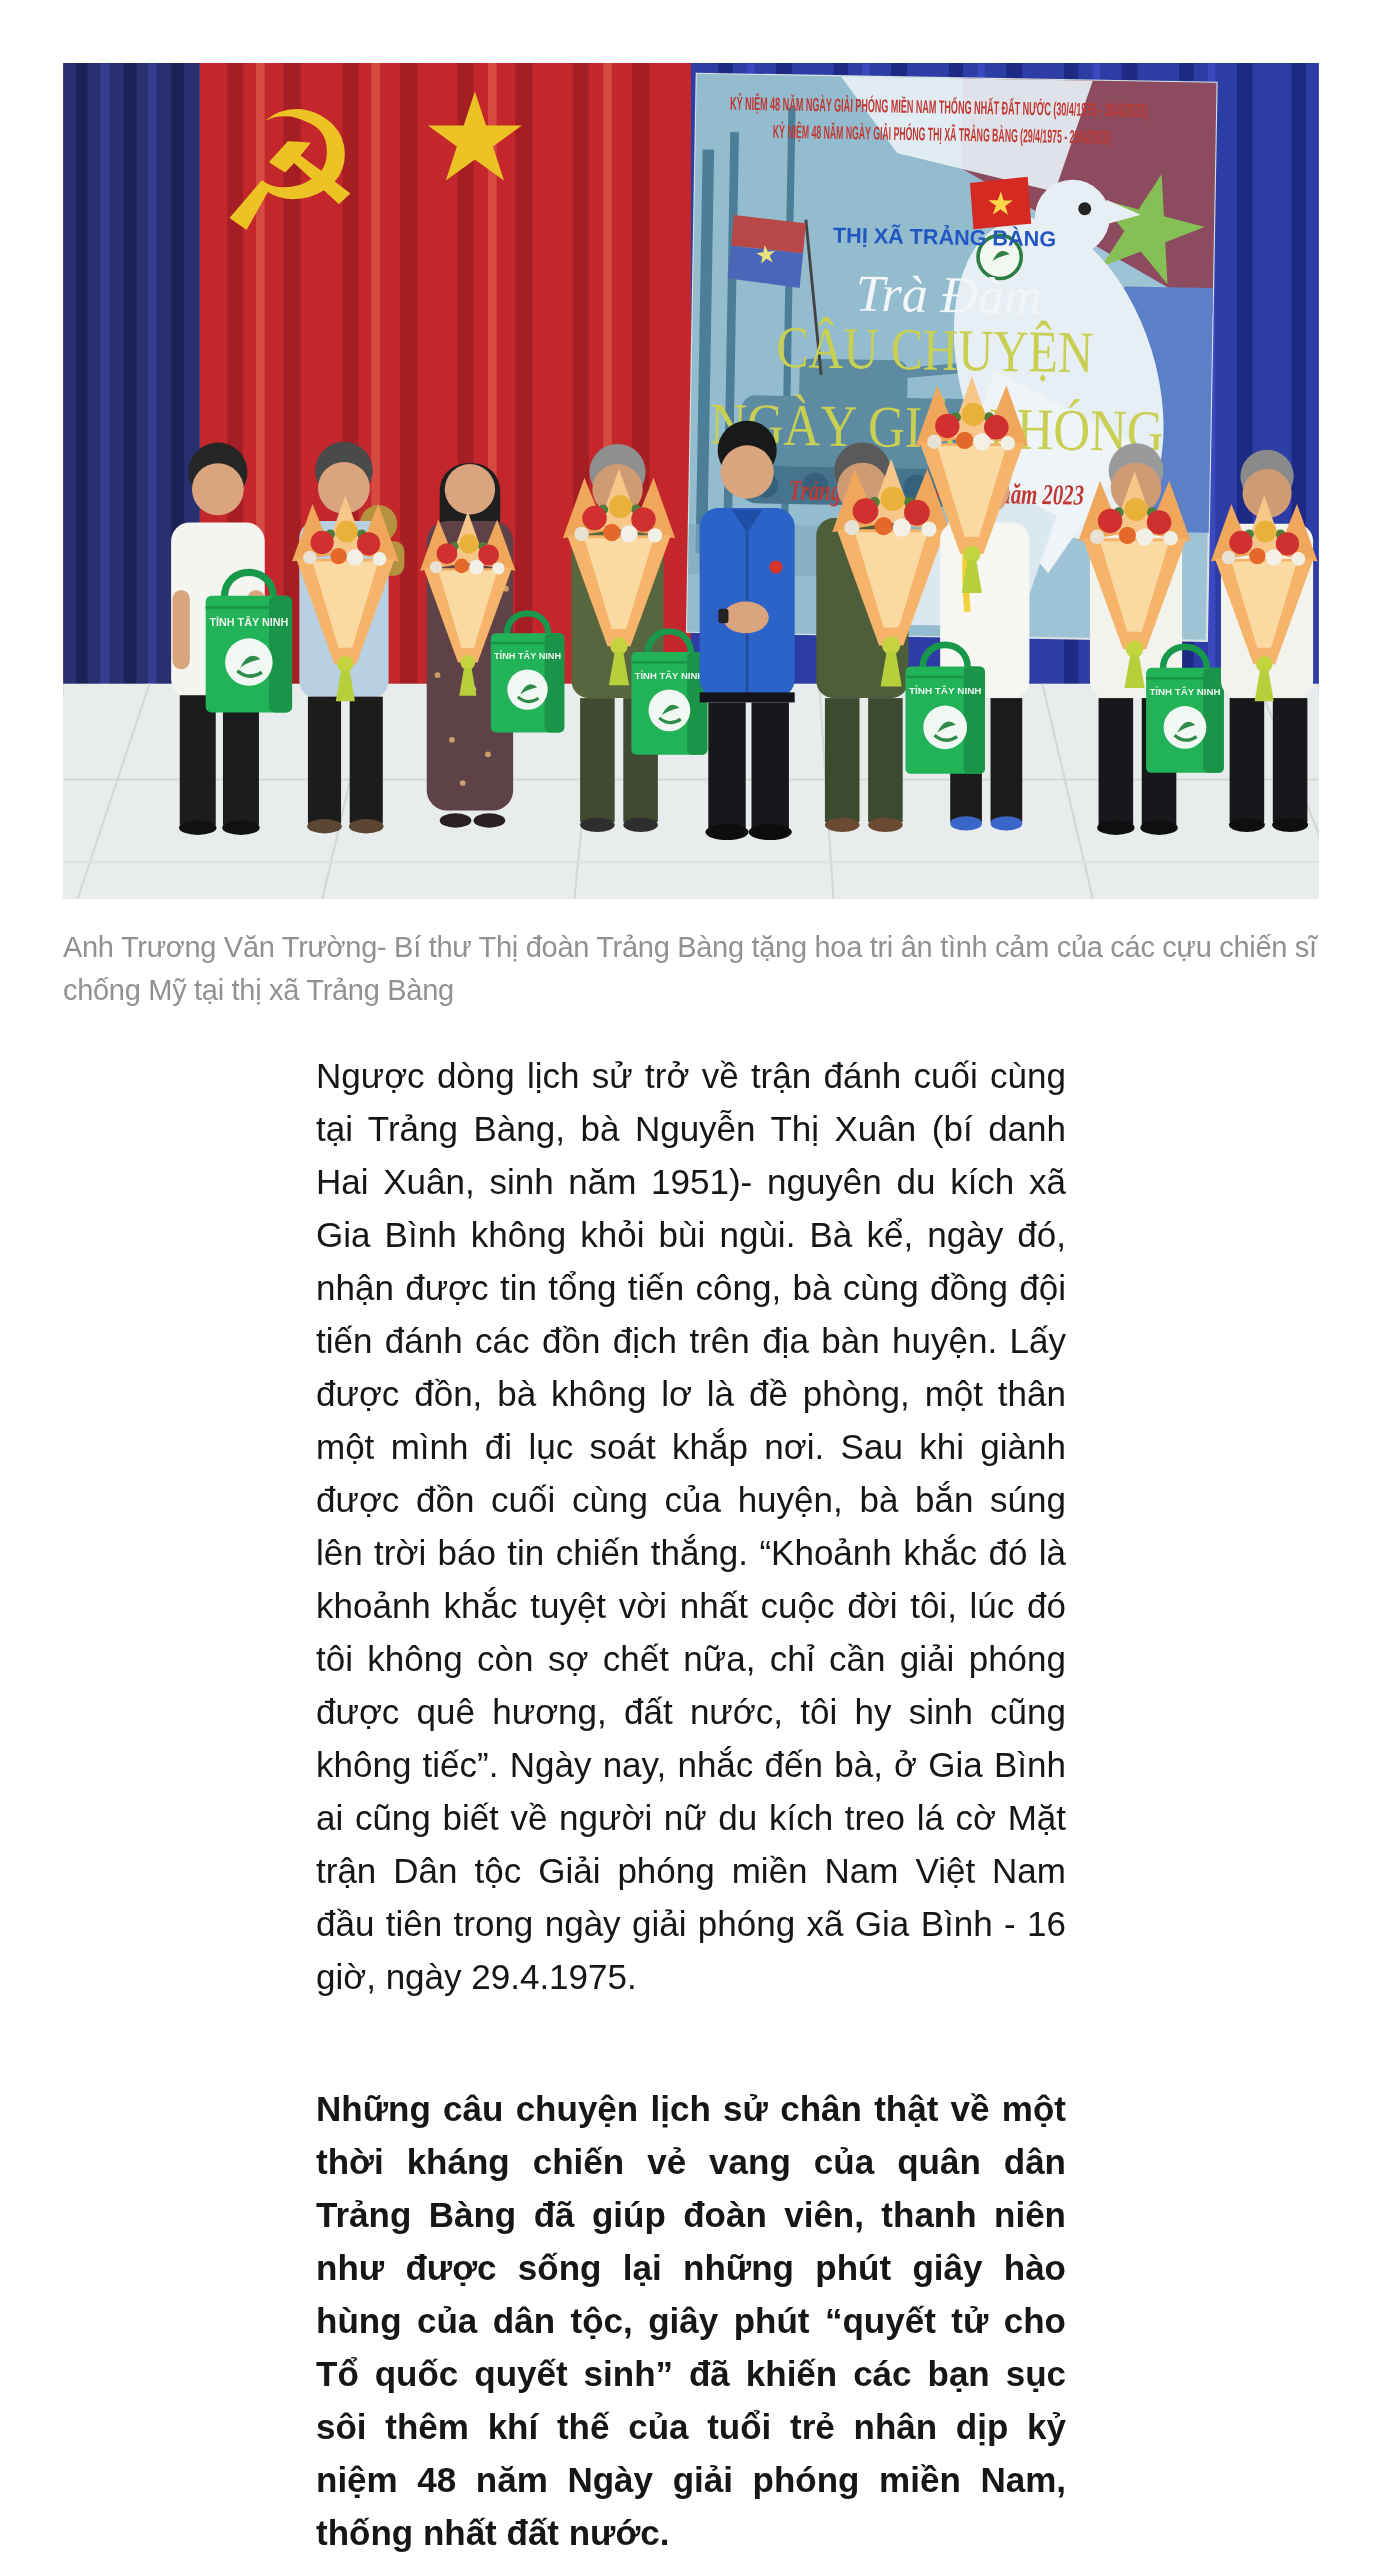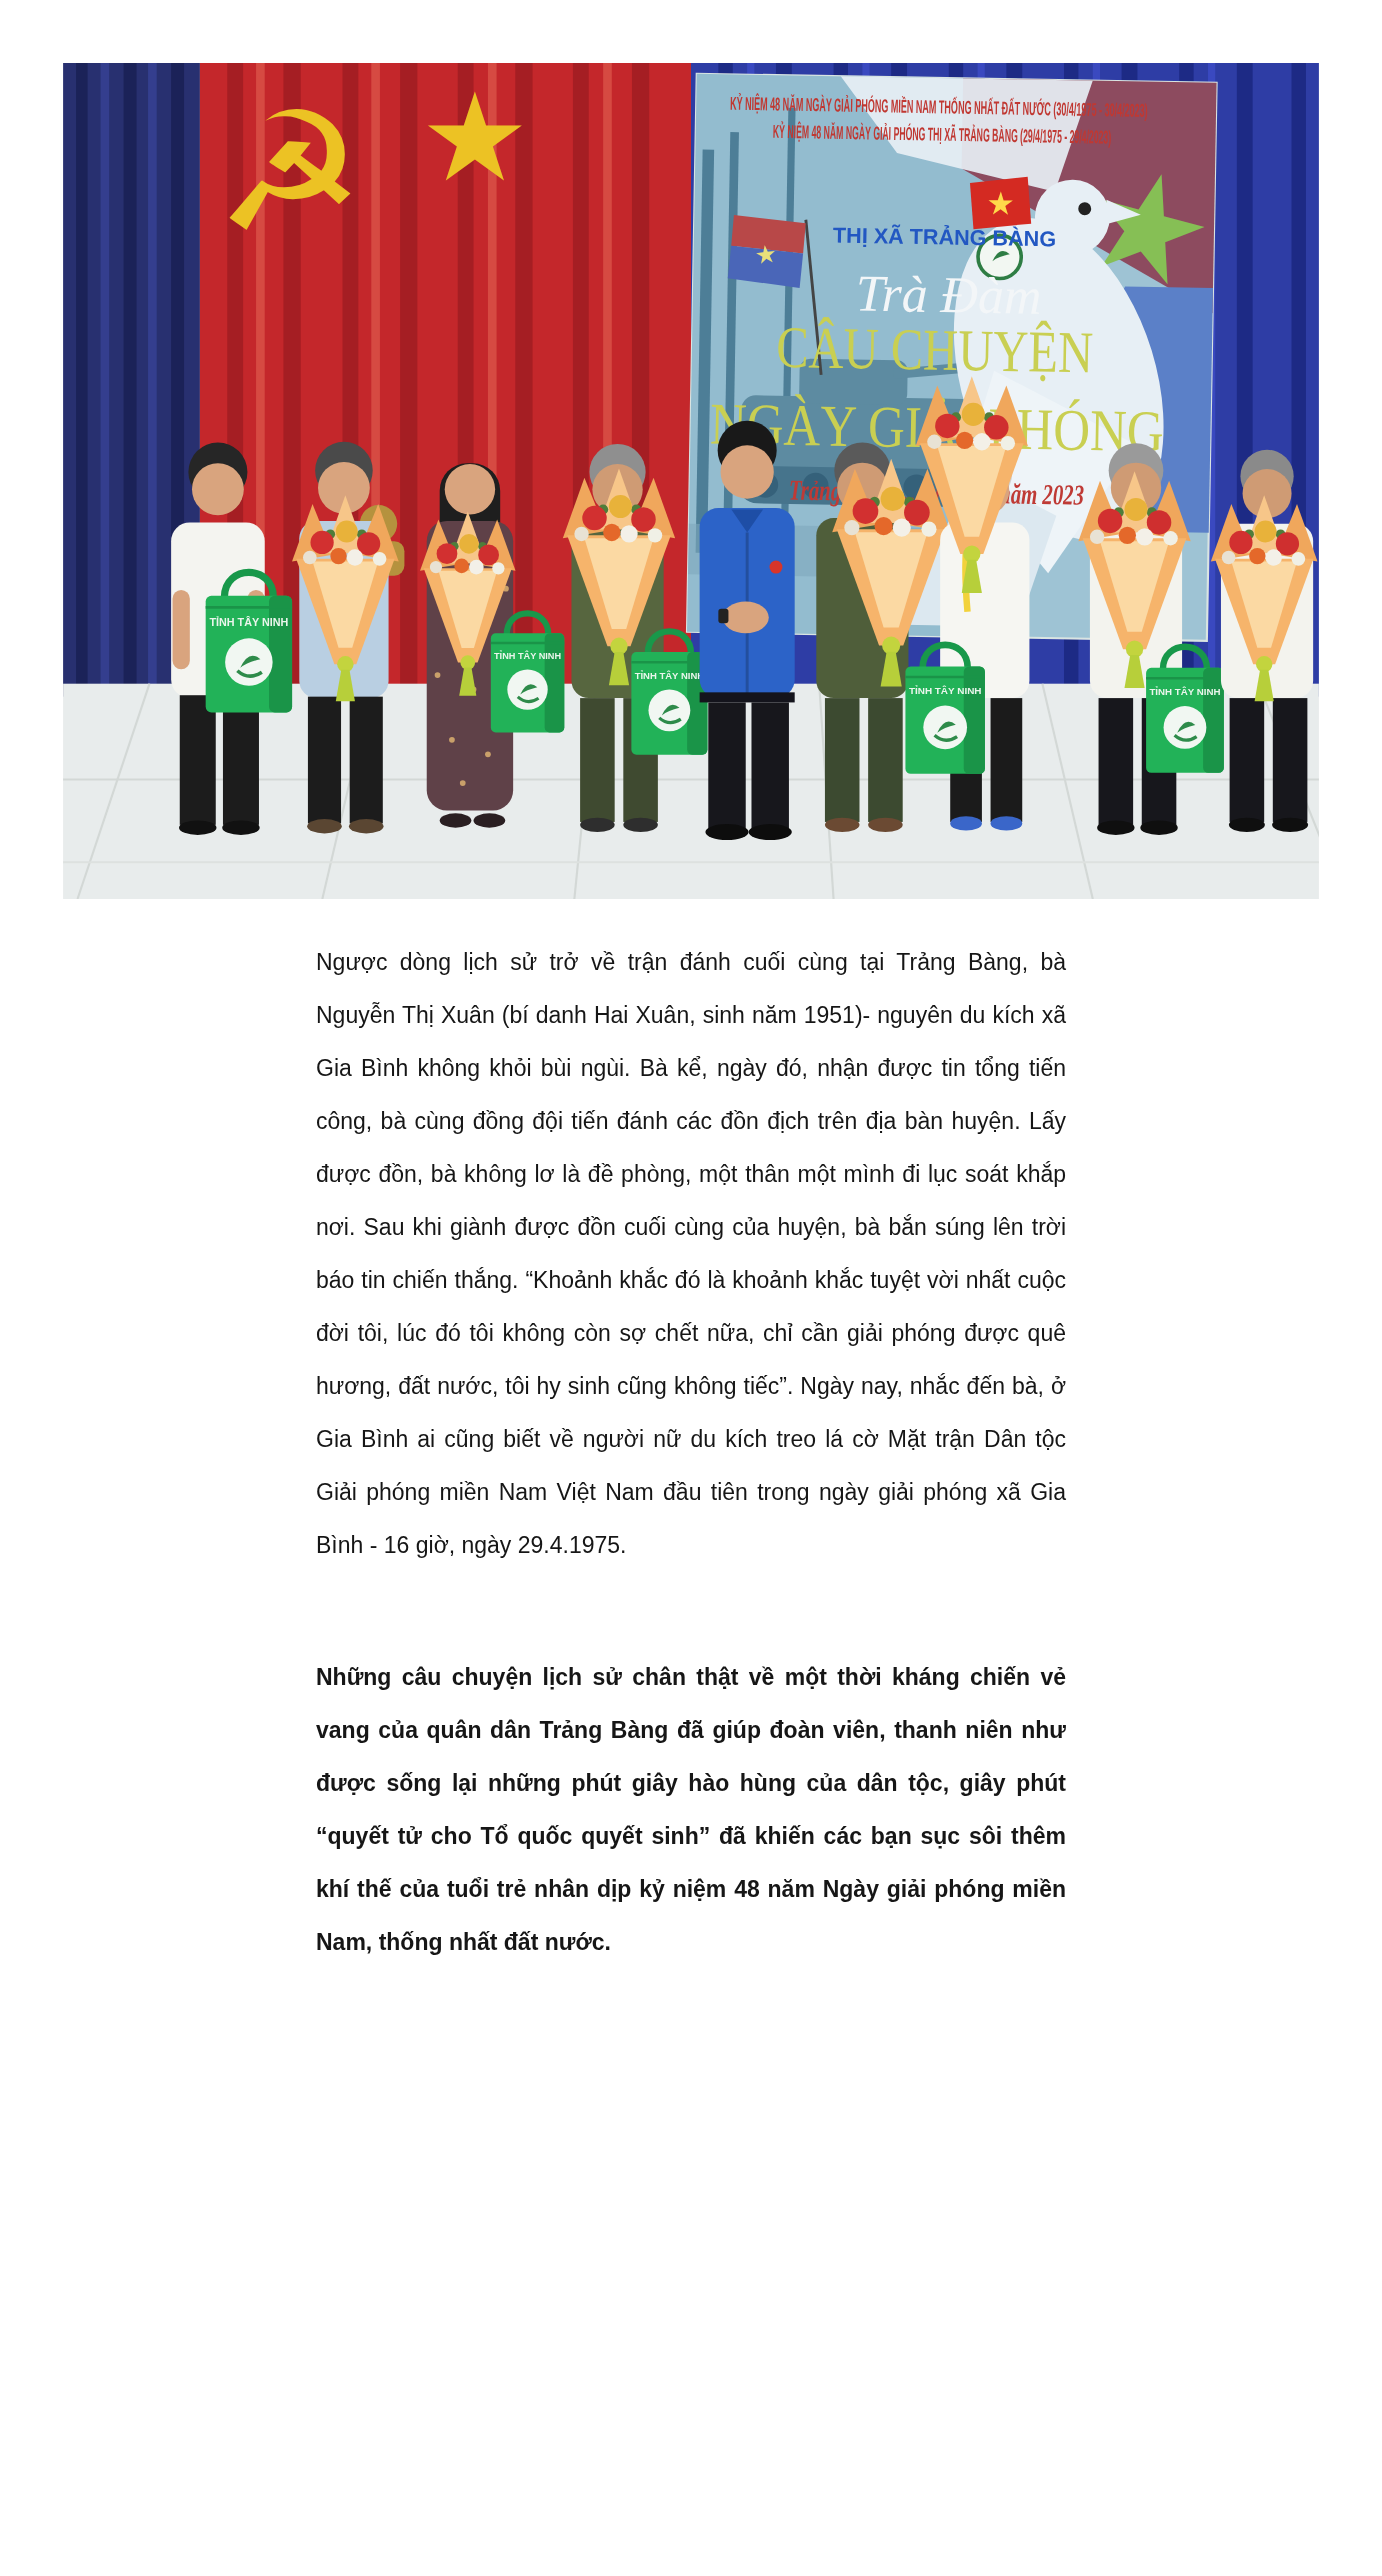--- a/index.html
+++ b/index.html
@@ -21,21 +21,21 @@
     margin-top:27px;
     width:1256px;
     font-size:29px;
     line-height:43px;
     letter-spacing:-0.3px;
     color:var(--caption-gray);
   }
   .article-body{
     width:750px;
     margin:37px auto 0 auto;
-    font-size:23px;
+    font-size:35px;
     line-height:53px;
     text-align:justify;
     color:var(--body-text);
   }
   .article-body p{margin:0;}
   .article-body p + p{margin-top:79px;font-weight:bold;}
 </style>
 </head>
 <body>
 
@@ -308,20 +308,21 @@
             <rect x="1608" y="640" width="128" height="242" rx="24" fill="#f3f3ee"></rect>
             <rect x="1620" y="882" width="48" height="172" fill="#17171c"></rect>
             <rect x="1680" y="882" width="48" height="172" fill="#17171c"></rect>
             <ellipse cx="1644" cy="1058" rx="25" ry="10" fill="#0f0f0f"></ellipse>
             <ellipse cx="1704" cy="1058" rx="25" ry="10" fill="#0f0f0f"></ellipse>
             <use href="#bouquet" transform="translate(1668,700) scale(0.95)"></use>
           </g>
         </g>
       </svg>
     </div>
+    <figcaption>Anh Trương Văn Trường- Bí thư Thị đoàn Trảng Bàng tặng hoa tri ân tình cảm của các cựu chiến sĩ chống Mỹ tại thị xã Trảng Bàng</figcaption>
   </figure>
 
   <section class="article-body">
     <p>Ngược dòng lịch sử trở về trận đánh cuối cùng tại Trảng Bàng, bà Nguyễn Thị Xuân (bí danh Hai Xuân, sinh năm 1951)- nguyên du kích xã Gia Bình không khỏi bùi ngùi. Bà kể, ngày đó, nhận được tin tổng tiến công, bà cùng đồng đội tiến đánh các đồn địch trên địa bàn huyện. Lấy được đồn, bà không lơ là đề phòng, một thân một mình đi lục soát khắp nơi. Sau khi giành được đồn cuối cùng của huyện, bà bắn súng lên trời báo tin chiến thắng. “Khoảnh khắc đó là khoảnh khắc tuyệt vời nhất cuộc đời tôi, lúc đó tôi không còn sợ chết nữa, chỉ cần giải phóng được quê hương, đất nước, tôi hy sinh cũng không tiếc”. Ngày nay, nhắc đến bà, ở Gia Bình ai cũng biết về người nữ du kích treo lá cờ Mặt trận Dân tộc Giải phóng miền Nam Việt Nam đầu tiên trong ngày giải phóng xã Gia Bình - 16 giờ, ngày 29.4.1975.</p>
     <p>Những câu chuyện lịch sử chân thật về một thời kháng chiến vẻ vang của quân dân Trảng Bàng đã giúp đoàn viên, thanh niên như được sống lại những phút giây hào hùng của dân tộc, giây phút “quyết tử cho Tổ quốc quyết sinh” đã khiến các bạn sục sôi thêm khí thế của tuổi trẻ nhân dịp kỷ niệm 48 năm Ngày giải phóng miền Nam, thống nhất đất nước.</p>
   </section>
 </main>
 
 
 </body></html>

